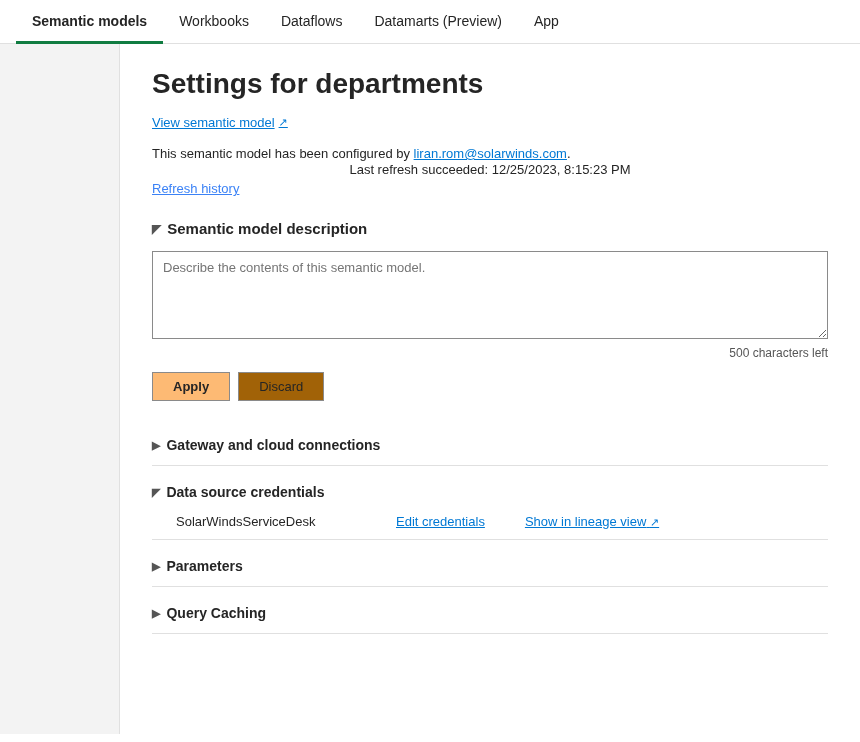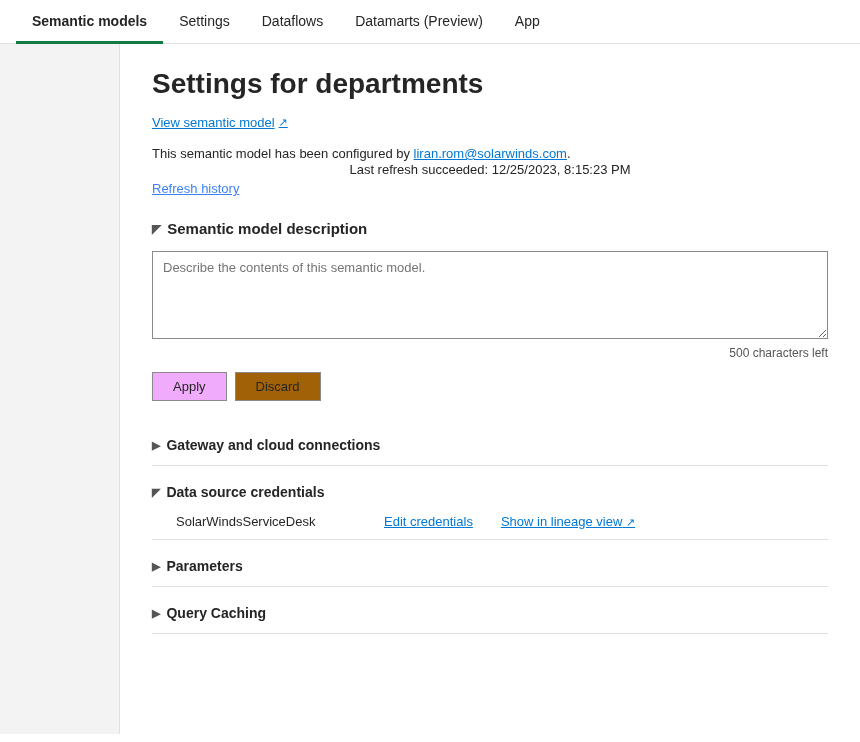--- a/index.html
+++ b/index.html
@@ -152,22 +152,23 @@
     .btn {
       padding: 6px 20px;
       font-size: 13px;
       border: 1px solid #8a8a8a;
       background: #a16207;
       color: #252525;
       cursor: pointer;
       font-family: inherit;
     }
     .btn.primary {
-      background: #f0abfc;
-      color: #252525;
+      background: #fdba74;
+      color: #252525;
+      font-weight: bold;
     }
 
     
     .collapsible-section {
       margin-bottom: 10px;
     }
     .collapsible-header {
       display: flex;
       align-items: center;
       gap: 6px;
@@ -179,21 +180,21 @@
       user-select: none;
     }
     .collapsible-header .arrow {
       font-size: 11px;
       color: #555;
     }
 
     .datasource-row {
       display: flex;
       align-items: flex-start;
-      gap: 28px;
+      gap: 40px;
       padding: 6px 0 6px 24px;
       font-size: 13px;
     }
     .datasource-name {
       color: #252525;
       min-width: 180px;
     }
     .action-link {
       color: #0078d4;
       text-decoration: underline;
@@ -208,21 +209,21 @@
       border: none;
       border-top: 1px solid #e0e0e0;
       margin: 4px 0 4px 0;
     }
   </style>
 </head>
 <body>
 
 <nav class="top-nav">
   <div class="nav-tab active">Semantic models</div>
-  <div class="nav-tab">Settings</div>
+  <div class="nav-tab">Workbooks</div>
   <div class="nav-tab">Dataflows</div>
   <div class="nav-tab">Datamarts (Preview)</div>
   <div class="nav-tab">App</div>
 </nav>
 
 <div class="layout">
 
   <div class="sidebar"></div>
 
   <div class="main-content">

